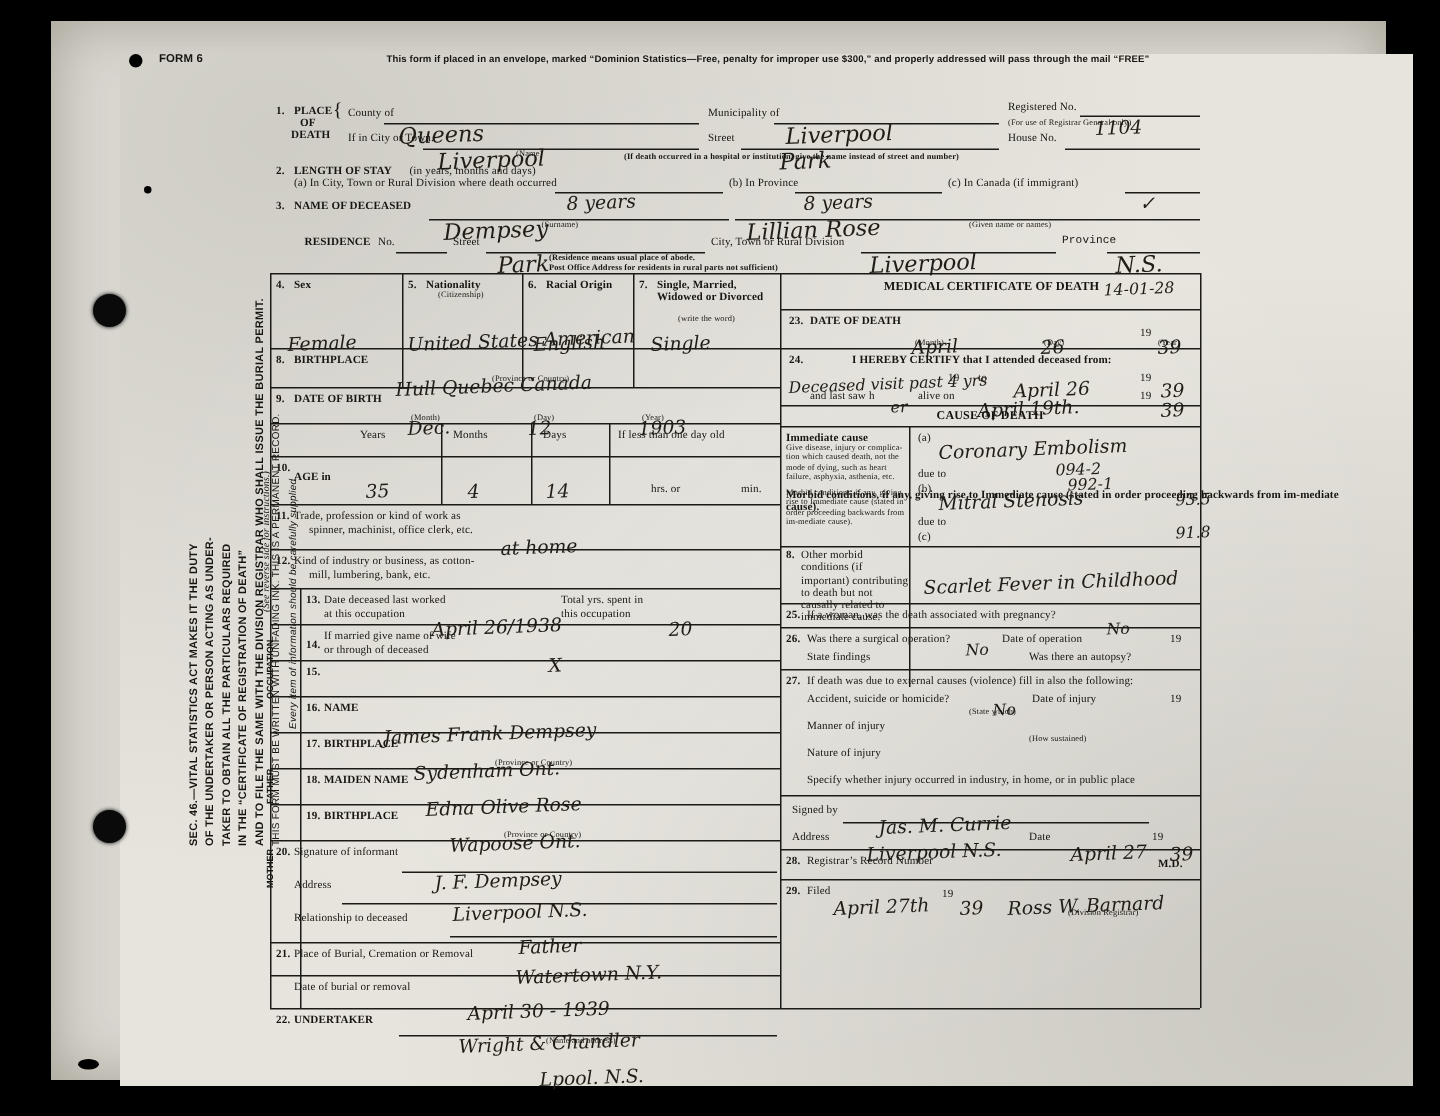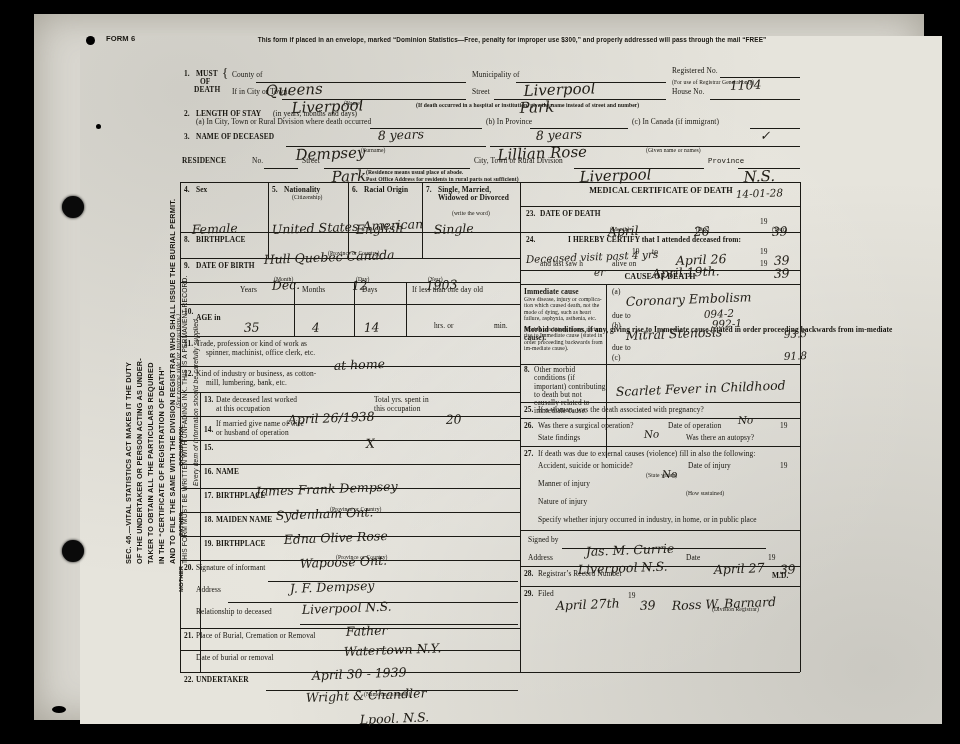--- a/index.html
+++ b/index.html
@@ -93,21 +93,21 @@
     <div class="lbl b center" style="left:96px;top:0px;width:600px;font-size:6.4px;font-family:'Liberation Sans',sans-serif;">This form if placed in an envelope, marked “Dominion Statistics—Free, penalty for improper use $300,” and properly addressed will pass through the mail “FREE”</div>
 
 
     <div class="lbl it" style="left:58px;top:372px;font-size:6.6px;transform:rotate(-90deg);transform-origin:left top;">(See reverse side for instructions.)</div>
 
     <div class="sideword occ">OCCUPATION</div>
     <div class="sideword fat">FATHER</div>
     <div class="sideword mot">MOTHER</div>
 
     <div class="lbl b" style="left:68px;top:34px;">1.</div>
-    <div class="lbl b" style="left:80px;top:34px;">MUST</div>
+    <div class="lbl b" style="left:80px;top:34px;">PLACE</div>
     <div class="lbl b" style="left:84px;top:42px;">OF</div>
     <div class="lbl b" style="left:78px;top:50px;">DEATH</div>
     <div class="lbl" style="left:106px;top:30px;font-size:13px;">{</div>
 
     <div class="lbl" style="left:116px;top:35px;">County of</div>
     <div class="hair hline" style="left:140px;top:46px;width:210px;"></div>
     <div class="hw big" style="left:150px;top:46px;">Queens</div>
 
     <div class="lbl" style="left:356px;top:35px;">Municipality of</div>
     <div class="hair hline" style="left:400px;top:46px;width:150px;"></div>
@@ -147,21 +147,21 @@
 
     <div class="lbl b" style="left:68px;top:97px;">3.</div>
     <div class="lbl b" style="left:80px;top:97px;">NAME OF DECEASED</div>
     <div class="hair hline" style="left:170px;top:110px;width:200px;"></div>
     <div class="hw big" style="left:180px;top:110px;">Dempsey</div>
     <div class="lbl xsm" style="left:245px;top:111px;">(Surname)</div>
     <div class="hair hline" style="left:374px;top:110px;width:310px;"></div>
     <div class="hw big" style="left:382px;top:110px;">Lillian Rose</div>
     <div class="lbl xsm" style="left:530px;top:111px;">(Given name or names)</div>
 
-    <div class="lbl b" style="left:66px;top:121px;">RESIDENCE</div>
+    <div class="lbl b" style="left:87px;top:121px;">RESIDENCE</div>
     <div class="lbl" style="left:136px;top:121px;">No.</div>
     <div class="hair hline" style="left:148px;top:132px;width:34px;"></div>
     <div class="lbl" style="left:186px;top:121px;">Street</div>
     <div class="hair hline" style="left:208px;top:132px;width:146px;"></div>
     <div class="hw big" style="left:216px;top:132px;">Park</div>
     <div class="lbl b xsm" style="left:250px;top:133px;">(Residence means usual place of abode.</div>
     <div class="lbl b xsm" style="left:250px;top:140px;">Post Office Address for residents in rural parts not sufficient)</div>
     <div class="lbl" style="left:358px;top:121px;">City, Town or Rural Division</div>
     <div class="hair hline" style="left:458px;top:132px;width:130px;"></div>
     <div class="hw big" style="left:464px;top:132px;">Liverpool</div>
@@ -258,21 +258,21 @@
     <div class="lbl b" style="left:88px;top:360px;">13.</div>
     <div class="lbl" style="left:100px;top:360px;">Date deceased last worked</div>
     <div class="lbl" style="left:100px;top:369px;">at this occupation</div>
     <div class="hw med" style="left:172px;top:376px;">April 26/1938</div>
     <div class="lbl" style="left:258px;top:360px;">Total yrs. spent in</div>
     <div class="lbl" style="left:258px;top:369px;">this occupation</div>
     <div class="hw med" style="left:330px;top:376px;">20</div>
 
     <div class="lbl b" style="left:88px;top:377px;margin-top:13px;">14.</div>
     <div class="lbl" style="left:100px;top:384px;">If married give name of wife</div>
-    <div class="lbl" style="left:100px;top:393px;">or husband of operation</div>
+    <div class="lbl" style="left:100px;top:393px;">or through of deceased</div>
     <div class="hw med" style="left:250px;top:400px;">X</div>
 
     <div class="lbl b" style="left:88px;top:408px;">15.</div>
 
     <div class="lbl b" style="left:88px;top:432px;">16.</div>
     <div class="lbl b" style="left:100px;top:432px;">NAME</div>
     <div class="hw med" style="left:140px;top:448px;">James Frank Dempsey</div>
 
     <div class="lbl b" style="left:88px;top:456px;">17.</div>
     <div class="lbl b" style="left:100px;top:456px;">BIRTHPLACE</div>

